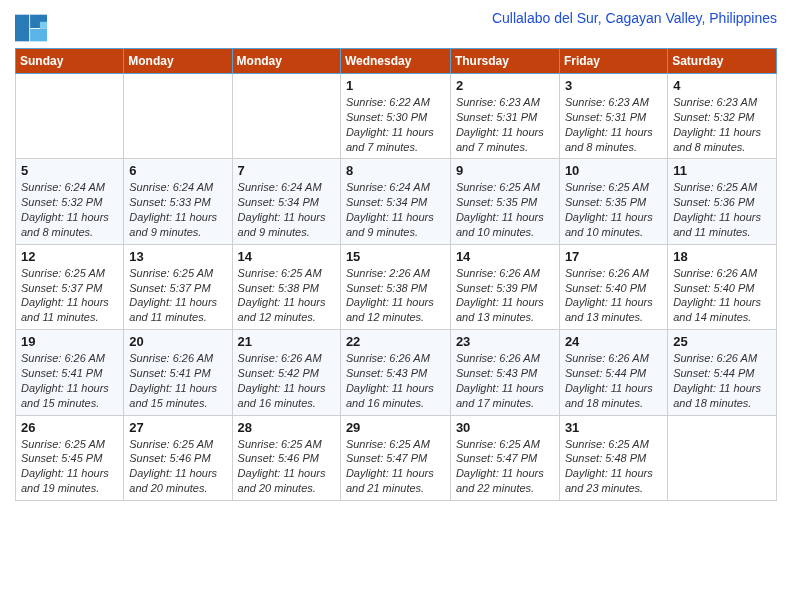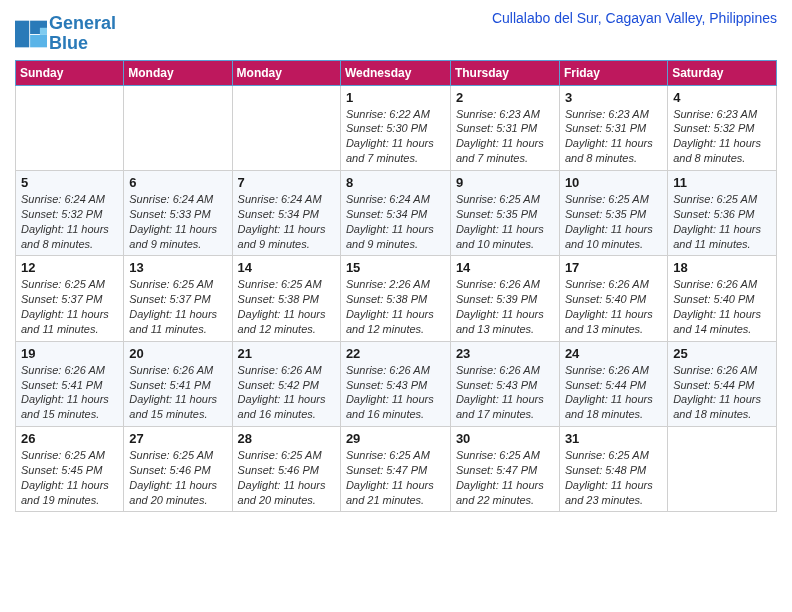--- a/index.html
+++ b/index.html
@@ -46,21 +46,21 @@
     .subtitle {
       font-size: 14px;
       color: #1d4ed8;
     }
     .calendar {
       width: 100%;
       border-collapse: collapse;
       margin-top: 6px;
     }
     .calendar th {
-      background: #be185d;
+      background: #c2410c;
       color: #fff;
       font-size: 12px;
       font-weight: bold;
       padding: 5px 4px;
       text-align: left;
       border: 1px solid #5a9fd4;
     }
     .calendar td {
       vertical-align: top;
       border: 1px solid #d0d0d0;
@@ -91,24 +91,20 @@
 <body>
 
 <div class="header">
   <div class="logo">
     <svg class="logo-icon" viewBox="0 0 36 30">
       <rect x="0" y="0" width="16" height="30" fill="#2a7ab8"></rect>
       <rect x="17" y="0" width="19" height="15" fill="#2a7ab8"></rect>
       <polygon points="17,16 36,16 36,30 17,30" fill="#5ab4e8"></polygon>
       <polygon points="28,8 36,8 36,16 28,16" fill="#7ecbf0"></polygon>
     </svg>
-    <div class="logo-text">
-      <div><span>General</span></div>
-      <div><span>Blue</span></div>
-    </div>
   </div>
   <div class="title-block">
     <div class="subtitle">Cullalabo del Sur, Cagayan Valley, Philippines</div>
   </div>
 </div>
 
 <table class="calendar">
   <thead>
     <tr id="calendar-header">
         <th>Sunday</th>

